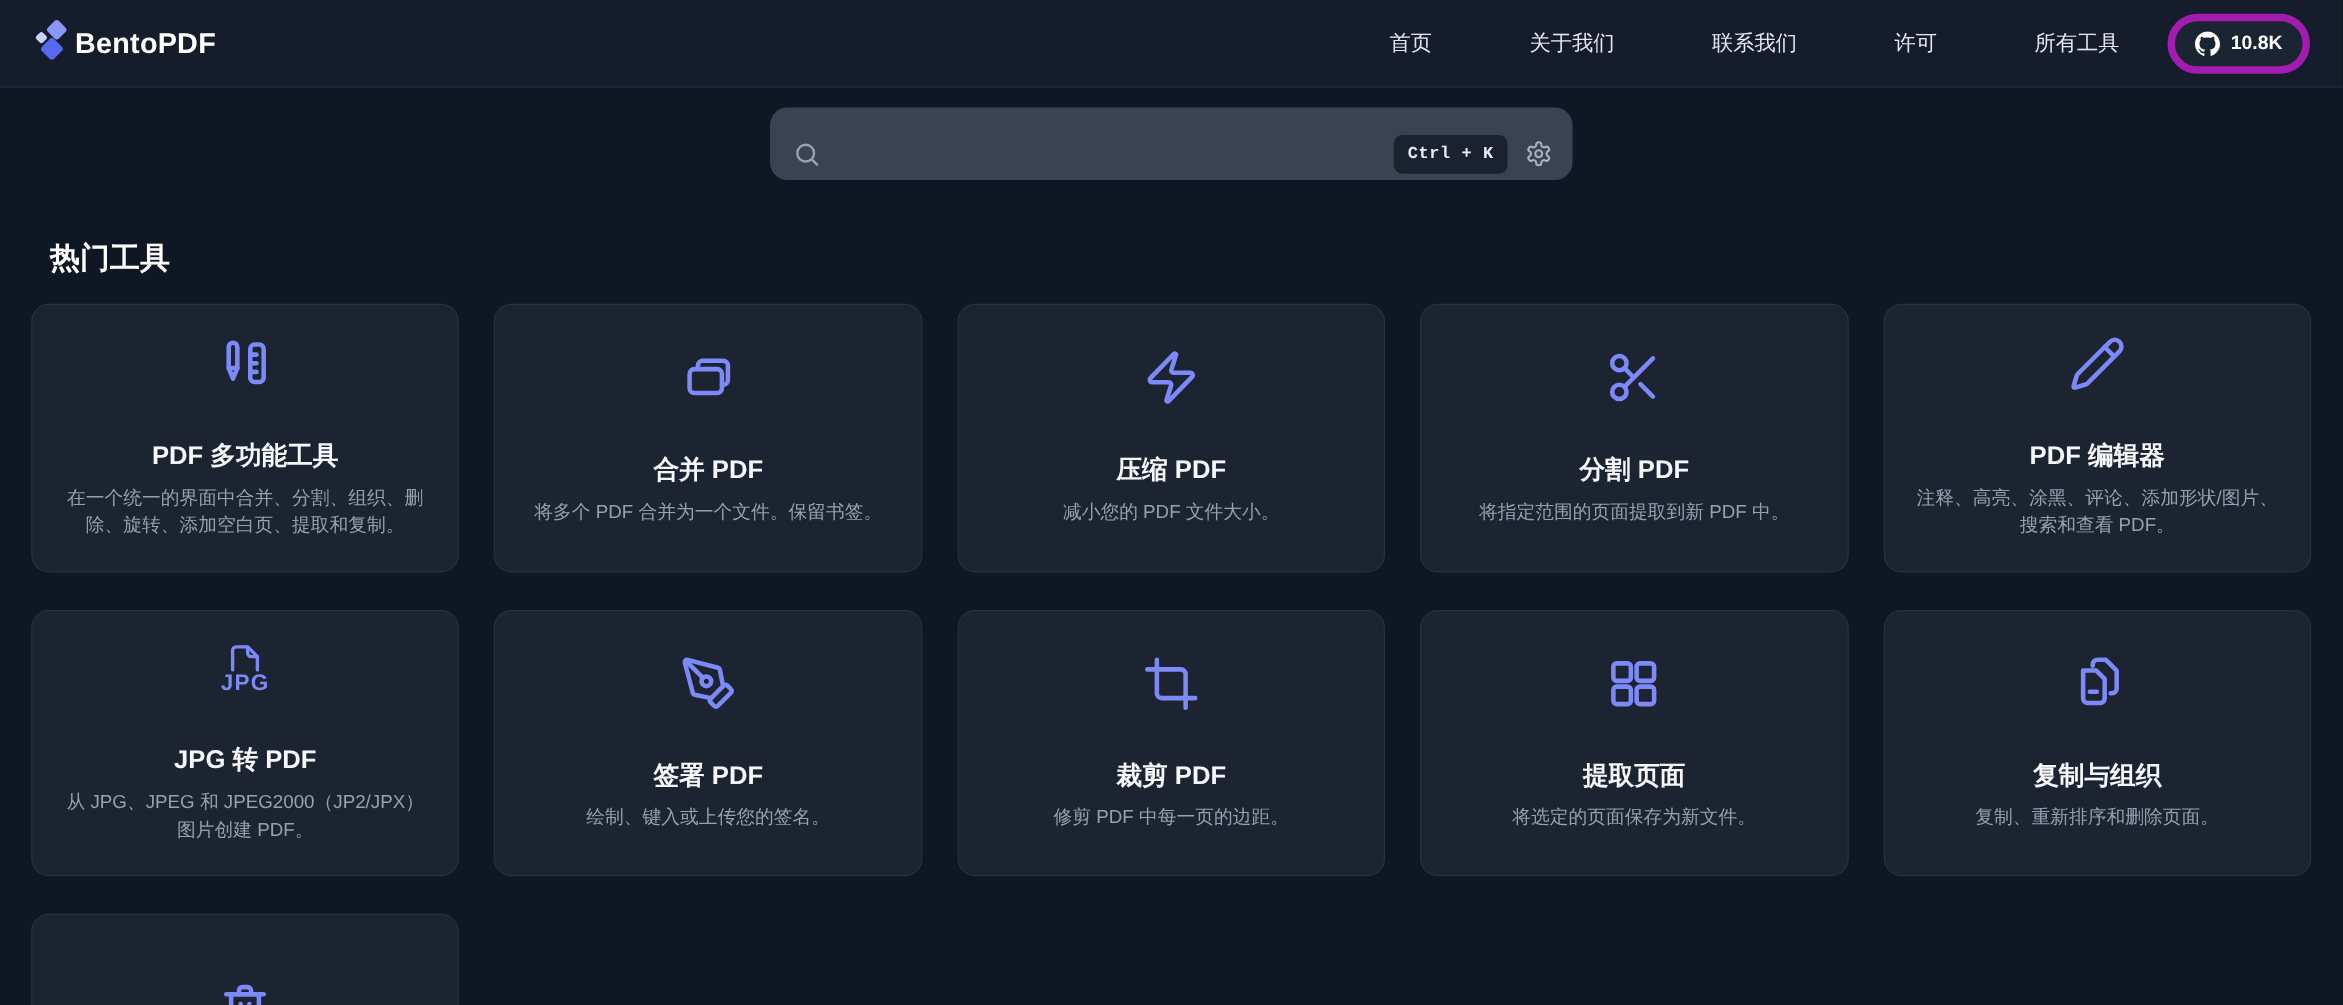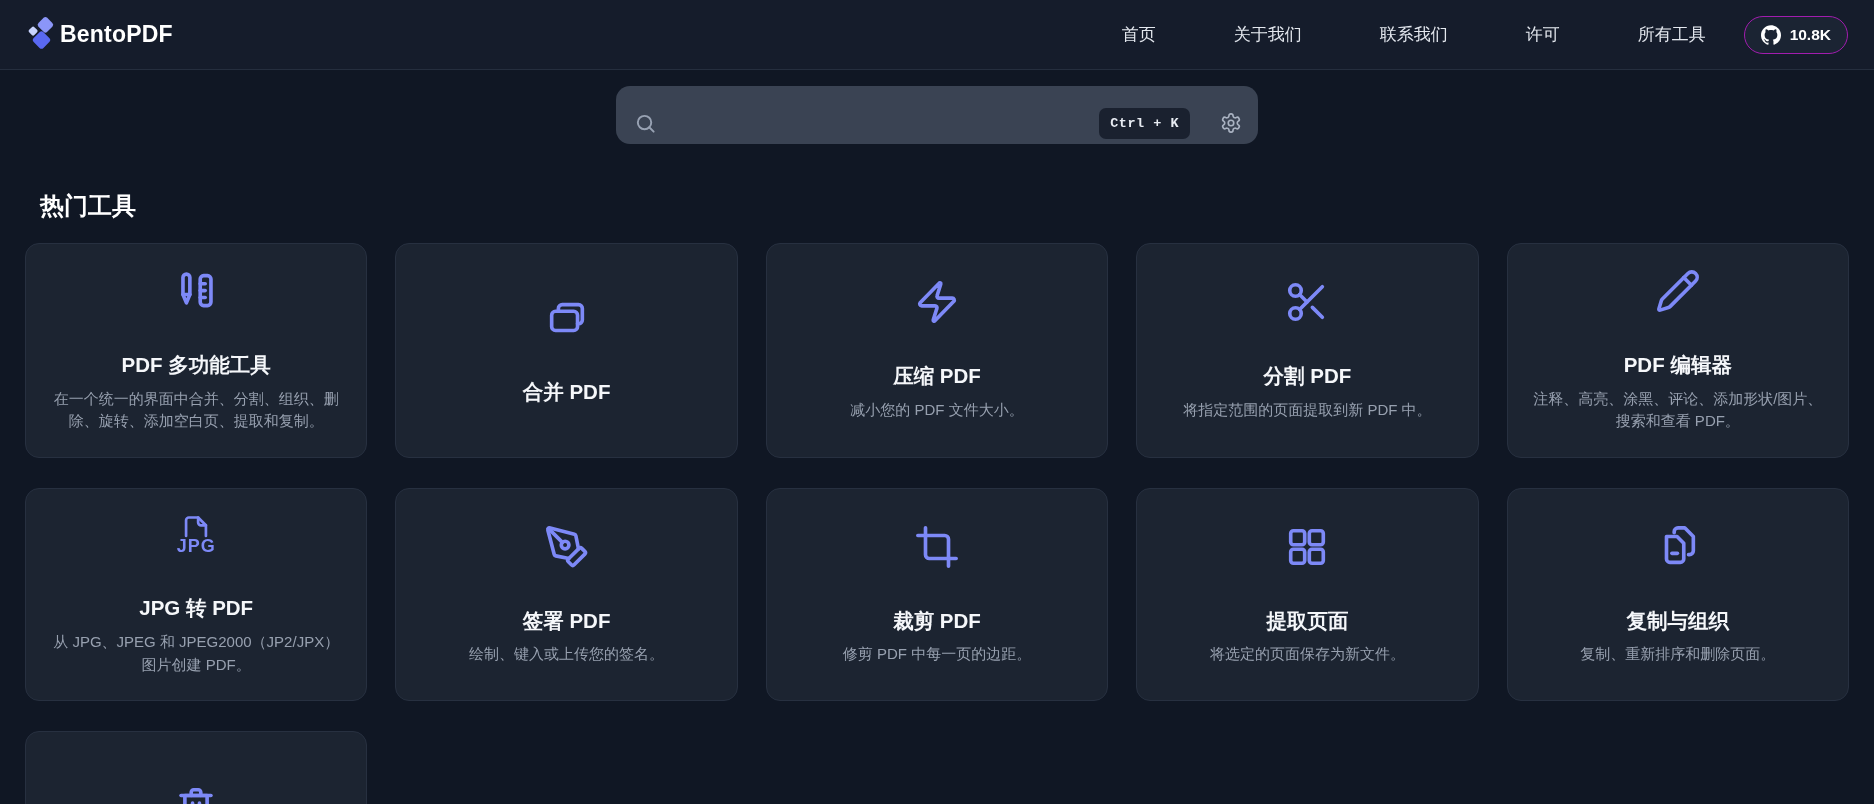--- a/index.html
+++ b/index.html
@@ -15,28 +15,28 @@
     padding:0 26px 0 24px;
     background: var(--navbar-bg, #151c2b);
     border-bottom:1px solid #252e3e;
   }
   .brand { display:flex; align-items:center; cursor:pointer; }
   .brand-title { font-size:23px; font-weight:700; letter-spacing:.2px; color:#fff; }
   .nav-menu { margin-left:auto; display:flex; align-items:center; gap:78px; }
   .nav-link { font-size:17px; color:#e4e8ef; text-decoration:none; cursor:pointer; white-space:nowrap; }
   .gh-badge {
     margin-left:38px; display:flex; align-items:center; gap:9px;
-    border:1px solid #a21caf; background:#1b2433; border-radius:999px;
+    border:6px solid #a21caf; background:#1b2433; border-radius:999px;
     padding:8px 16px; font-size:15.5px; font-weight:700; color:#fff; cursor:pointer;
   }
   
   .search-row { display:flex; justify-content:center; padding-top:16px; }
   .search-wrap {
     width:642px; height:58px; background:#3a4353; border-radius:14px;
-    display:flex; align-items:center; padding:16px 14px 0 18px; gap:28px;
+    display:flex; align-items:center; padding:16px 14px 0 18px; gap:12px;
   }
   .search-wrap input {
     flex:1; background:transparent; border:none; outline:none;
     color:#f0f3f8; font-size:16px; font-family:"Liberation Sans", sans-serif;
   }
   .kbd-badge {
     background:#1a212f; color:#e7ebf2; border-radius:7px;
     font-family:"Liberation Mono", monospace; font-size:13.5px; font-weight:700;
     padding:8px 11px; white-space:nowrap; letter-spacing:.5px;
   }
@@ -134,20 +134,21 @@
   </div>
 
   <div class="card">
     <div class="card-icon">
         <svg width="46" height="46" viewBox="0 0 24 24" fill="none" stroke="currentColor" stroke-width="1.9" stroke-linecap="round" stroke-linejoin="round">
           <path d="M7.5 8.5V7a2 2 0 0 1 2-2H18a2 2 0 0 1 2 2v6a2 2 0 0 1-2 2h-.5"></path>
           <rect x="4" y="8.5" width="13.5" height="10" rx="2"></rect>
         </svg>
       </div>
     <h3 class="card-title">合并 PDF</h3>
+    <p class="card-desc">将多个 PDF 合并为一个文件。保留书签。</p>
   </div>
 
   <div class="card">
     <div class="card-icon">
         <svg width="46" height="46" viewBox="0 0 24 24" fill="none" stroke="currentColor" stroke-width="1.9" stroke-linecap="round" stroke-linejoin="round">
           <path d="M4 14a1 1 0 0 1-.78-1.63l9.9-10.2a.5.5 0 0 1 .86.46l-1.92 6.02A1 1 0 0 0 13 10h7a1 1 0 0 1 .78 1.63l-9.9 10.2a.5.5 0 0 1-.86-.46l1.92-6.02A1 1 0 0 0 11 14z"></path>
         </svg>
       </div>
     <h3 class="card-title">压缩 PDF</h3>
     <p class="card-desc">减小您的 PDF 文件大小。</p>

